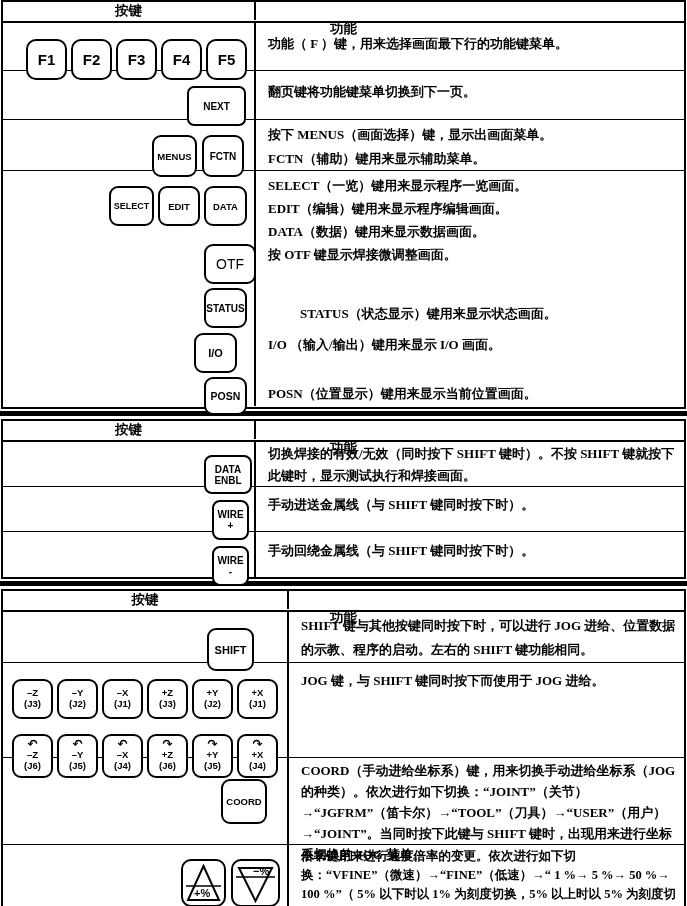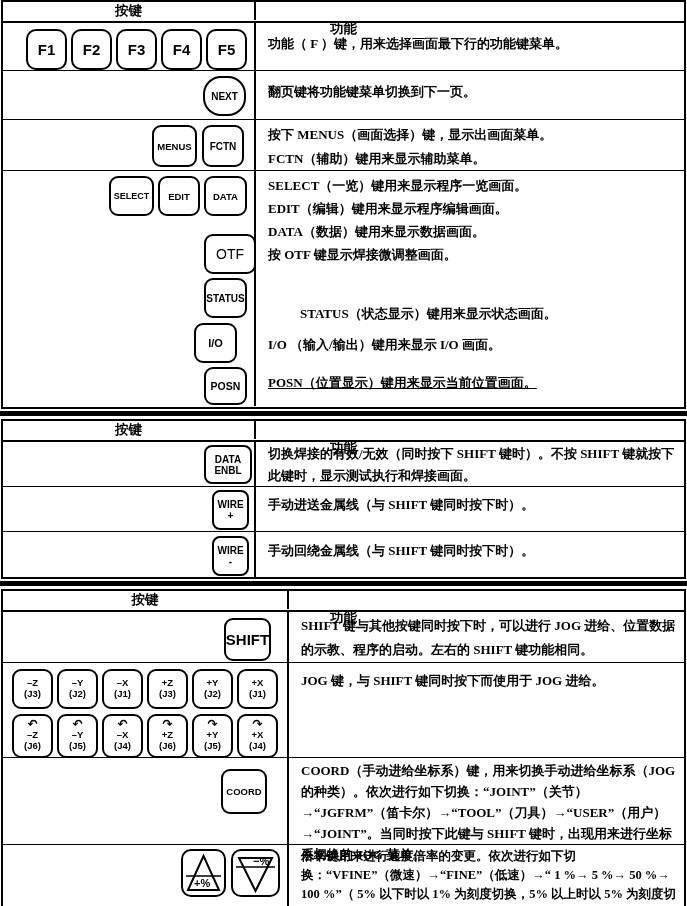--- a/index.html
+++ b/index.html
@@ -15,21 +15,21 @@
   .ck{position:relative;box-sizing:border-box;border-right:2px solid #000;flex:none;}
   .cf{position:relative;flex:1;box-sizing:border-box;font-weight:bold;font-size:13px;
       line-height:23px;padding:6px 8px 0 12px;text-align:left;}
   
   .w1 .ck,.w1 .hk{width:253px;} .w1 .hk{border-right:2px solid #000;}
   .w3 .ck,.w3 .hk{width:286px;} .w3 .hk{border-right:2px solid #000;}
   .thead{height:21px;flex-direction:column;}
   
   .key{position:absolute;box-sizing:border-box;border:2px solid #000;border-radius:10px;
        background:#fff;display:flex;align-items:center;justify-content:center;
-       font-family:"Liberation Sans",sans-serif;font-weight:bold;color:#000;text-align:center;}
+       font-family:"Liberation Sans",sans-serif;font-weight:bold;color:#000;text-align:center;margin-top:10px;}
   .key.col{flex-direction:column;line-height:1.1;}
   .key.static{position:static;flex:none;}
   .fkeys{display:flex;gap:4px;padding:6px 0 0 23px;}
   .fkeys .key{width:41px;height:41px;font-size:15px;}
   .jogrow{display:flex;gap:4px;padding-left:9px;}
   .jogrow .key{width:41px;border-radius:9px;font-size:9.5px;line-height:1.15;}
   .jogrow.a{padding-top:6px;} .jogrow.a .key{height:40px;}
   .jogrow.b{padding-top:5px;} .jogrow.b .key{height:44px;}
   .jog-arrow{font-size:12px;line-height:0.8;height:10px;display:block;
              font-family:"DejaVu Sans",sans-serif;}
@@ -55,21 +55,21 @@
           <div class="key static">F3</div>
           <div class="key static">F4</div>
           <div class="key static">F5</div>
         </div>
       </div>
       <div class="cf" style="padding-top:9px;">功能（ F ）键，用来选择画面最下行的功能键菜单。</div>
     </div>
 
     <div class="trow" style="height:49px;">
       <div class="ck">
-        <div class="key" style="right:8px;top:5px;width:43px;height:40px;font-size:10px;border-radius:18px;">NEXT</div>
+        <div class="key" style="right:8px;top:5px;width:59px;height:40px;font-size:10px;border-radius:7px;">NEXT</div>
       </div>
       <div class="cf" style="padding-top:9px;">翻页键将功能键菜单切换到下一页。</div>
     </div>
 
     <div class="trow" style="height:51px;">
       <div class="ck">
         <div class="key" style="right:57px;top:5px;width:45px;height:42px;font-size:9.5px;border-radius:9px;">MENUS</div>
         <div class="key" style="right:10px;top:5px;width:42px;height:42px;font-size:10px;border-radius:9px;">FCTN</div>
       </div>
       <div class="cf" style="padding-top:3px;line-height:24px;">
@@ -88,21 +88,21 @@
         <div class="key" style="left:191px;top:152px;width:43px;height:40px;font-size:11px;border-radius:9px;">I/O</div>
         <div class="key" style="left:201px;top:196px;width:43px;height:38px;font-size:10.5px;border-radius:9px;">POSN</div>
       </div>
       <div class="cf lines-abs">
         <div style="top:4px;">SELECT（一览）键用来显示程序一览画面。</div>
         <div style="top:50px;">DATA（数据）键用来显示数据画面。</div>
         <div style="top:27px;">EDIT（编辑）键用来显示程序编辑画面。</div>
         <div style="top:73px;">按 OTF 键显示焊接微调整画面。</div>
         <div style="top:132px;margin-left:32px;">STATUS（状态显示）键用来显示状态画面。</div>
         <div style="top:163px;">I/O （输入/输出）键用来显示 I/O 画面。</div>
-        <div style="top:201px;text-decoration:underline;">POSN（位置显示）键用来显示当前位置画面。</div>
+        <div style="top:212px;">POSN（位置显示）键用来显示当前位置画面。</div>
       </div>
     </div>
   </div>
 
   <div class="sep"></div>
 
   <div class="tbl w1" style="height:160px;">
     <div class="thead">
       <div class="hk">按键</div>
       <div class="hf" style="flex:1;">功能</div>
@@ -142,21 +142,21 @@
   <div class="sep"></div>
 
   <div class="tbl w3" style="height:319px;">
     <div class="thead">
       <div class="hk">按键</div>
       <div class="hf" style="flex:1;">功能</div>
     </div>
 
     <div class="trow" style="height:51px;">
       <div class="ck">
-        <div class="key" style="right:16px;top:6px;width:47px;height:43px;font-size:15px;border-radius:9px;">SHIFT</div>
+        <div class="key" style="right:33px;top:6px;width:47px;height:43px;font-size:11px;border-radius:9px;">SHIFT</div>
       </div>
       <div class="cf" style="padding-top:2px;line-height:24px;">SHIFT 键与其他按键同时按下时，可以进行 JOG 进给、位置数据的示教、程序的启动。左右的 SHIFT 键功能相同。</div>
     </div>
 
     <div class="trow" style="height:95px;">
       <div class="ck">
         <div class="jogrow a">
           <div class="key static col">
             <span>–Z</span>
             <span>(J3)</span>

